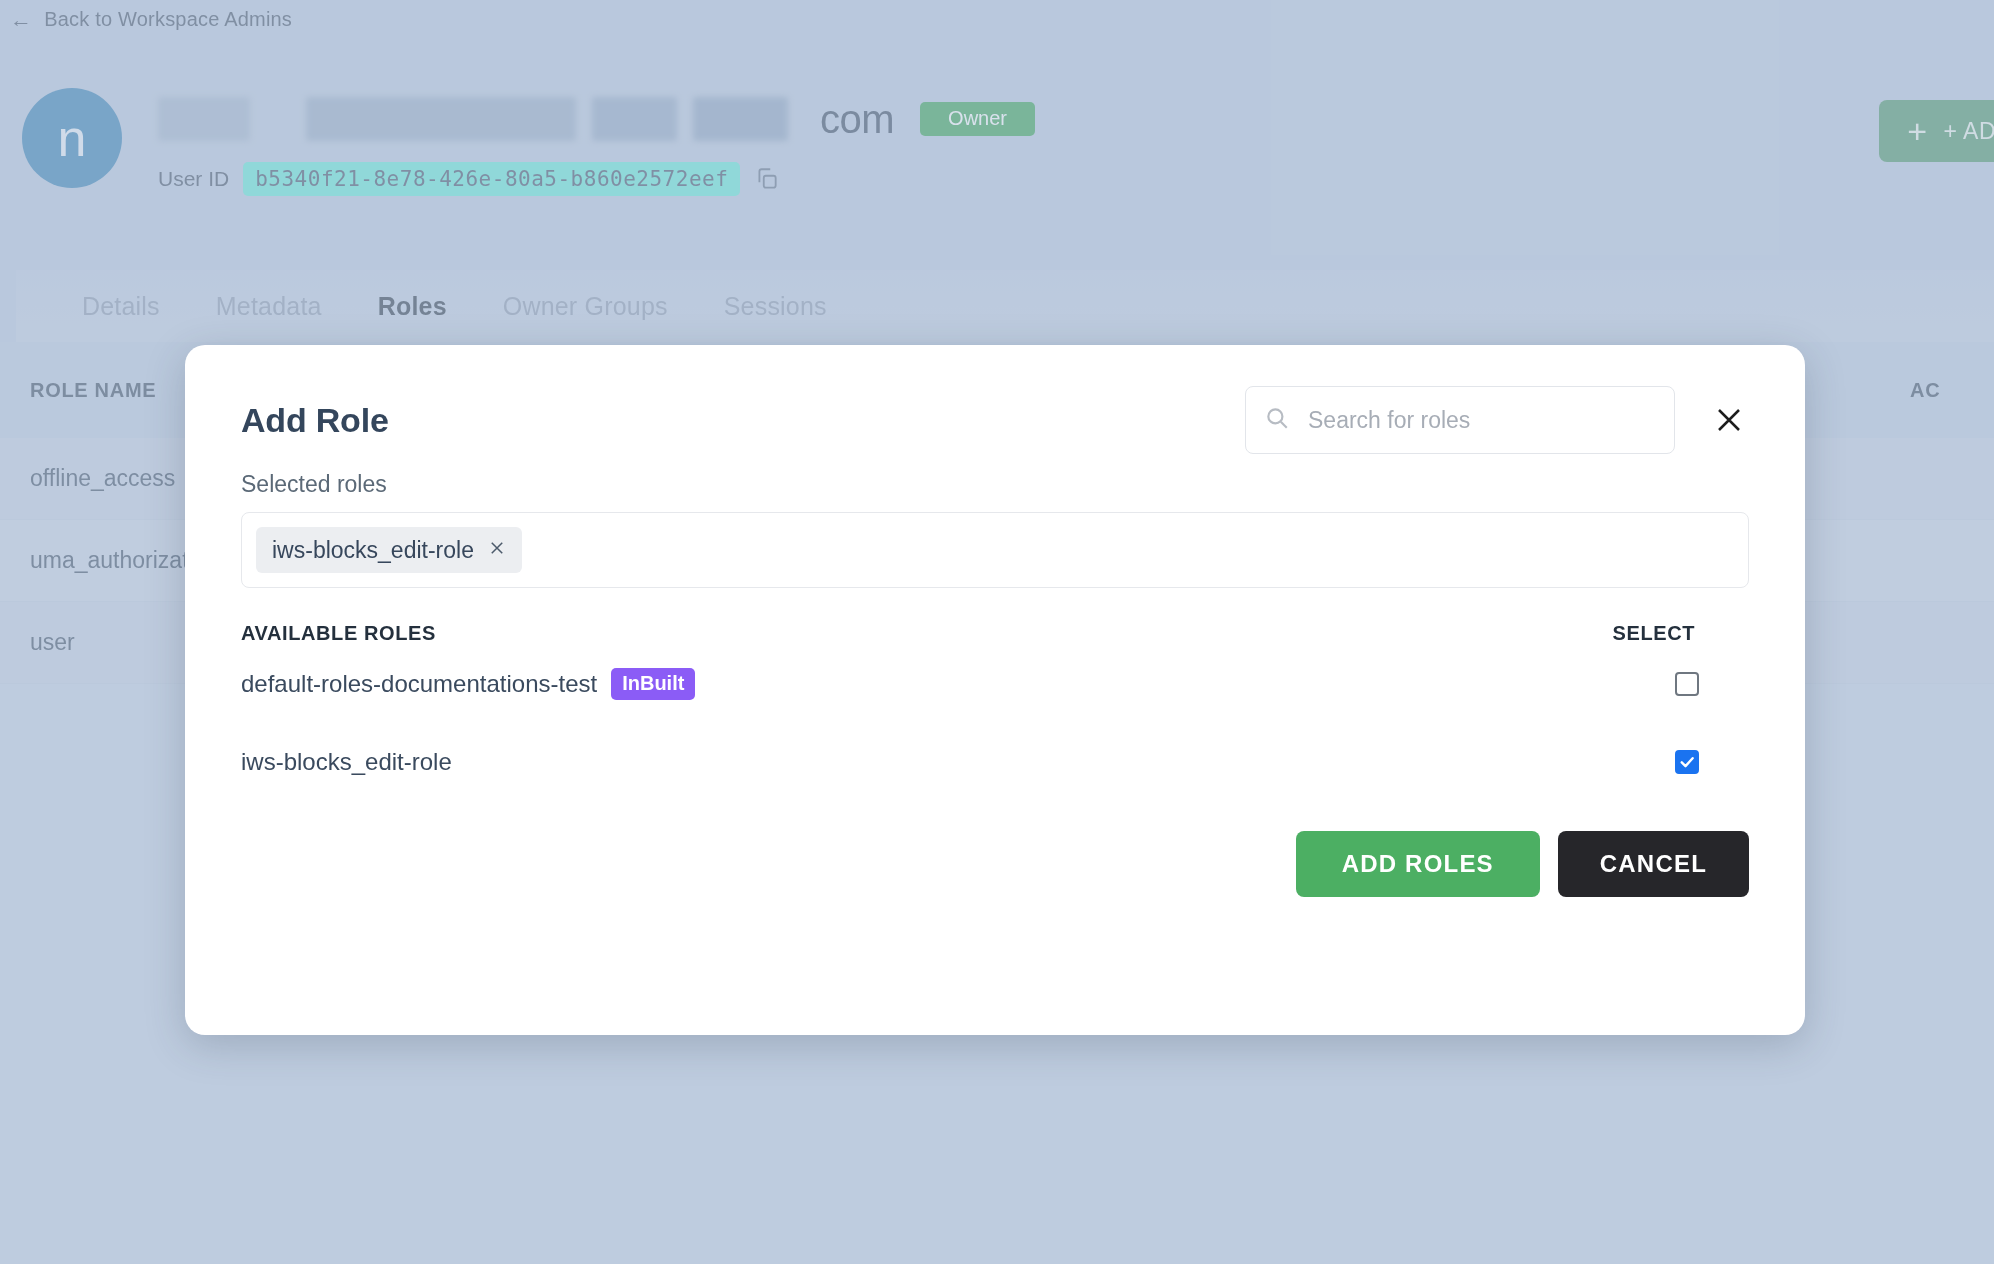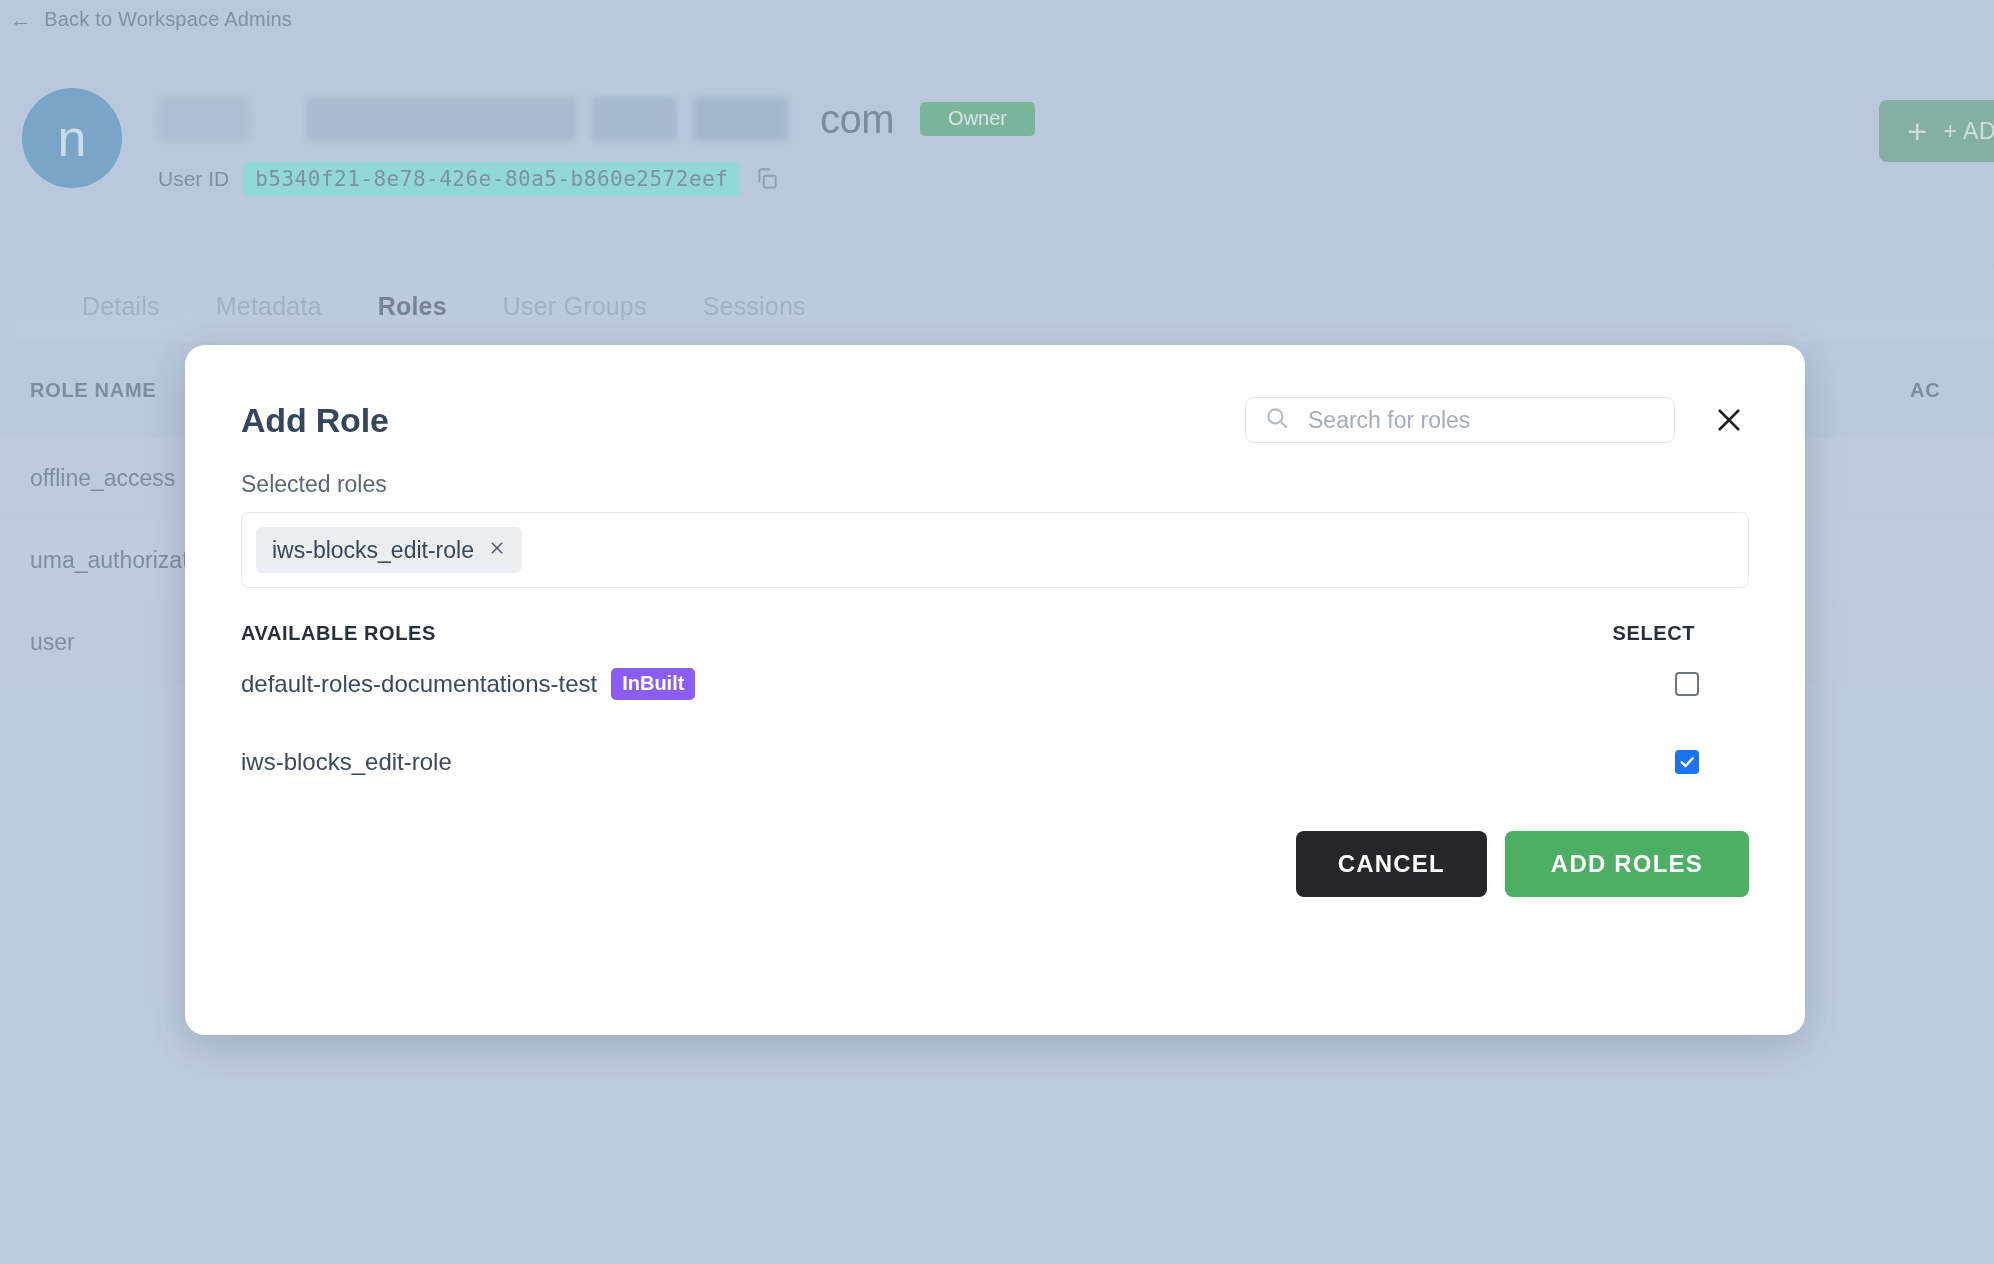--- a/index.html
+++ b/index.html
@@ -159,21 +159,21 @@
   .modal-head {
     display: flex; align-items: center; justify-content: space-between;
     height: 62px;
   }
   .modal-title {
     font-size: 34px; color: #34465c; font-weight: 700;
     letter-spacing: -.2px;
   }
   .head-right { display: flex; align-items: center; gap: 34px; }
   .search-box {
-    width: 430px; height: 46px;
+    width: 430px; height: 68px;
     border: 1px solid #e2e5ea;
     border-radius: 8px;
     display: flex; align-items: center;
     padding: 0 18px; gap: 16px;
     background: #fff;
   }
   .search-box input {
     border: none; outline: none;
     font-family: "Liberation Sans", sans-serif;
     font-size: 23px; color: #3b4b60;
@@ -294,21 +294,21 @@
 
   <button class="add-top-button">
     <span class="plus-glyph">+</span>
     <span>+ AD</span>
   </button>
 
   <div class="tabs-bar">
     <div class="tab">Details</div>
     <div class="tab">Metadata</div>
     <div class="tab active">Roles</div>
-    <div class="tab">User Groups</div>
+    <div class="tab">Owner Groups</div>
     <div class="tab">Sessions</div>
   </div>
 
   <div class="bg-table">
     <div class="bg-thead">
       <div class="bg-th role-col">ROLE NAME</div>
       <div class="bg-th">AC</div>
     </div>
     <div class="bg-row">
       <span>offline_access</span>
@@ -381,17 +381,17 @@
     <div class="cb-wrap">
       <div class="cb on">
         <svg width="18" height="18" viewBox="0 0 24 24" fill="none" stroke="#ffffff" stroke-width="3.2" stroke-linecap="round" stroke-linejoin="round">
           <path d="M5 12.5L10 17.5L19.5 7"></path>
         </svg>
       </div>
     </div>
   </div>
 
   <div class="modal-actions">
+    <button class="btn btn-add">ADD ROLES</button>
     <button class="btn btn-cancel">CANCEL</button>
-    <button class="btn btn-add">ADD ROLES</button>
   </div>
 
 </div>
 
 </body></html>

